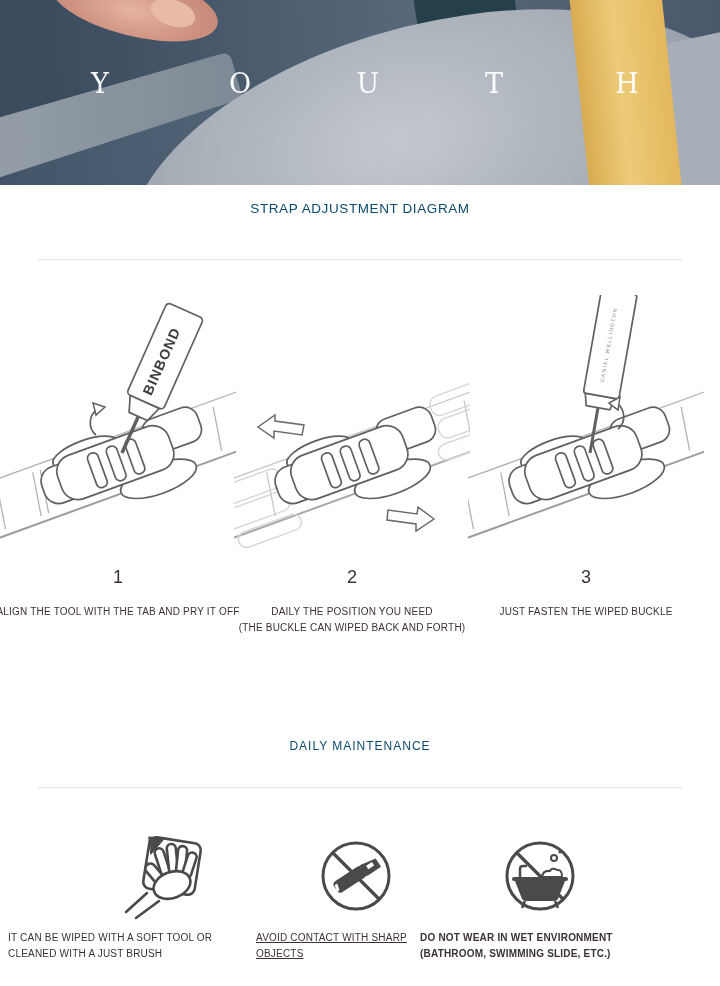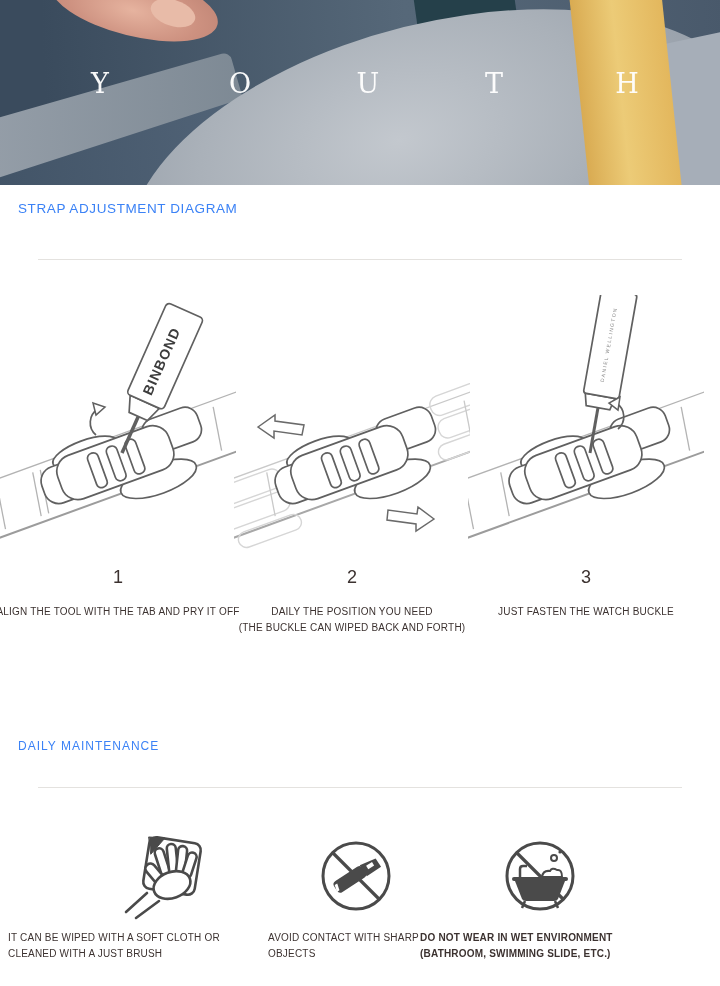--- a/index.html
+++ b/index.html
@@ -26,42 +26,42 @@
   .hand { left:48px; top:-28px; width:172px; height:64px; border-radius:50%;
     background:radial-gradient(ellipse at 50% 60%, #e6b39f 0%, #cd9180 55%, #b97f70 100%); transform:rotate(14deg); }
   .fingertip { left:150px; top:0px; width:46px; height:26px; border-radius:50%; background:#e8bba8; transform:rotate(18deg); }
   .hero-letter { position:absolute; top:70px; transform:translateX(-50%); color:#ffffff;
     font-family:"DejaVu Serif", serif; font-size:27px; line-height:1; opacity:.96; }
 
   
   .sec-header { position:relative; }
   .sec-header.first { height:75px; }
   .sec-header.second { height:133px; }
-  .sec-title { position:absolute; width:100%; text-align:left; color:#3b82f6;padding-left:18px; }
+  .sec-title { position:absolute; width:100%; text-align:center; color:#0c4a6e; }
   .sec-header.first .sec-title { top:16px; font-size:13.5px; letter-spacing:.6px; }
   .sec-header.second .sec-title { top:84px; font-size:12px; letter-spacing:1px; }
   .divider { position:absolute; left:38px; right:38px; bottom:0; height:1px; background:#e4e2df; }
 
   
   .steps { position:relative; height:395px; }
   .step { position:absolute; top:35px; width:262px; transform:translateX(-50%); text-align:center; }
   .step-1 { left:118px; } .step-2 { left:352px; } .step-3 { left:586px; }
   .step svg { display:block; margin:0 auto; }
   .step-number { margin-top:14px; font-size:18px; color:#3c3230; }
   .step-caption { margin-top:16px; font-size:10px; line-height:1.6; color:#3c3230; letter-spacing:.2px; }
   .step-caption span { display:block; }
 
   
   .maint { position:relative; height:198px; }
   .maint-item { position:absolute; top:40px; transform:translateX(-50%); text-align:center; }
   .maint-1 { left:168px; } .maint-2 { left:356px; } .maint-3 { left:540px; }
   .maint-caption { position:absolute; top:142px; transform:translateX(-50%); width:320px;
     font-size:10px; line-height:1.55; color:#3c3230; letter-spacing:.2px; }
   .maint-caption span { display:block; }
-  .mc-1 { left:168px; } .mc-2 { left:368px; width:200px; } .mc-3 { left:540px; width:240px;font-weight:bold; }
+  .mc-1 { left:168px; } .mc-2 { left:356px; width:200px;text-decoration:underline; } .mc-3 { left:540px; width:240px;font-weight:bold; }
 </style>
 </head>
 <body>
 
 <div class="page">
 
   <div class="hero">
     <div class="shape thigh-dark"></div>
     <div class="shape teal-bit"></div>
     <div class="shape cushion"></div>
@@ -185,21 +185,21 @@
           <line x1="122" y1="158" x2="122" y2="112" stroke="#606060" stroke-width="3"></line>
           <polygon points="110,112 134,112 137,100 107,100" fill="#ffffff" stroke="#606060" stroke-width="1.7"></polygon>
           <rect x="105" y="-6" width="36" height="106" rx="3" fill="#ffffff" stroke="#606060" stroke-width="1.7"></rect>
           <text x="122" y="48" transform="rotate(-90 122 48)" text-anchor="middle" dominant-baseline="middle" font-size="5" letter-spacing="1.4" fill="#8a8a8a">DANIEL WELLINGTON</text>
         </g>
         <path d="M150,134 a16,16 0 0 0 -2,-26" fill="none" stroke="#606060" stroke-width="1.7"></path>
         <polygon points="152,102 141,108 150,115" fill="#ffffff" stroke="#606060" stroke-width="1.5"></polygon>
       </svg>
       <div class="step-number">3</div>
       <div class="step-caption">
-        <span>JUST FASTEN THE WATCH BUCKLE</span>
+        <span>JUST FASTEN THE WIPED BUCKLE</span>
       </div>
     </div>
   </div>
 
   <div class="sec-header second">
     <div class="sec-title">DAILY MAINTENANCE</div>
     <div class="divider"></div>
   </div>
 
   <div class="maint">
@@ -243,21 +243,21 @@
         <circle cx="62" cy="30" r="3" fill="none" stroke="#4a4a4a" stroke-width="2"></circle>
         <circle cx="68" cy="24" r="1.6" fill="#4a4a4a"></circle>
         <rect x="20" y="49" width="56" height="4" rx="2" fill="#4a4a4a"></rect>
         <path d="M23,53 L73,53 L66,71 Q65,73 62,73 L34,73 Q31,73 30,71 Z" fill="#4a4a4a"></path>
         <path d="M33,73 L30,80 M63,73 L66,80" stroke="#4a4a4a" stroke-width="2.5"></path>
         <line x1="25" y1="25" x2="71" y2="71" stroke="#4a4a4a" stroke-width="3.2"></line>
       </svg>
     </div>
 
     <div class="maint-caption mc-1">
-      <span>IT CAN BE WIPED WITH A SOFT CLOTH OR</span>
+      <span>IT CAN BE WIPED WITH A SOFT TOOL OR</span>
       <span>CLEANED WITH A JUST BRUSH</span>
     </div>
     <div class="maint-caption mc-2">
       <span>AVOID CONTACT WITH SHARP OBJECTS</span>
     </div>
     <div class="maint-caption mc-3">
       <span>DO NOT WEAR IN WET ENVIRONMENT</span>
       <span>(BATHROOM, SWIMMING SLIDE, ETC.)</span>
     </div>
   </div>

